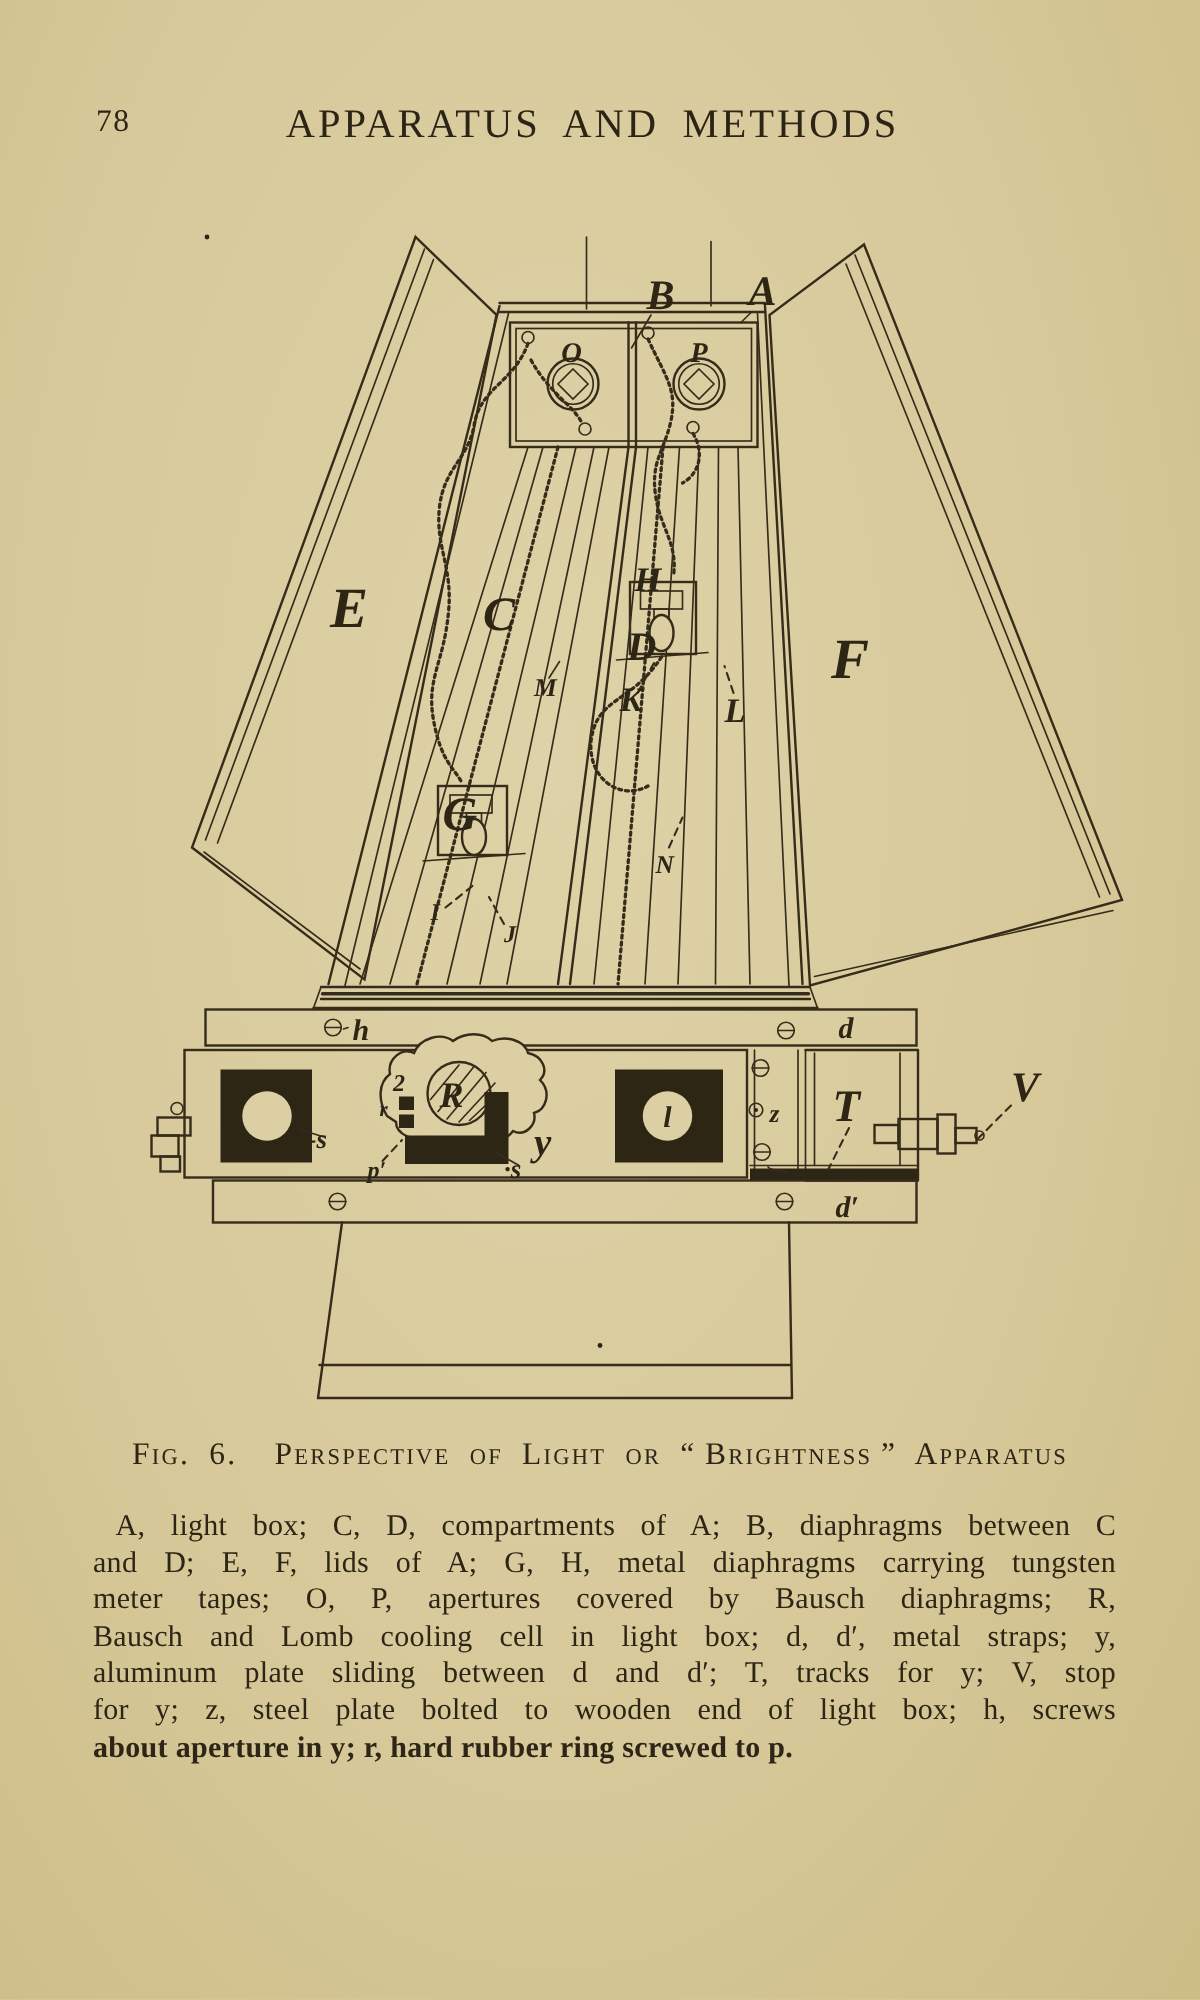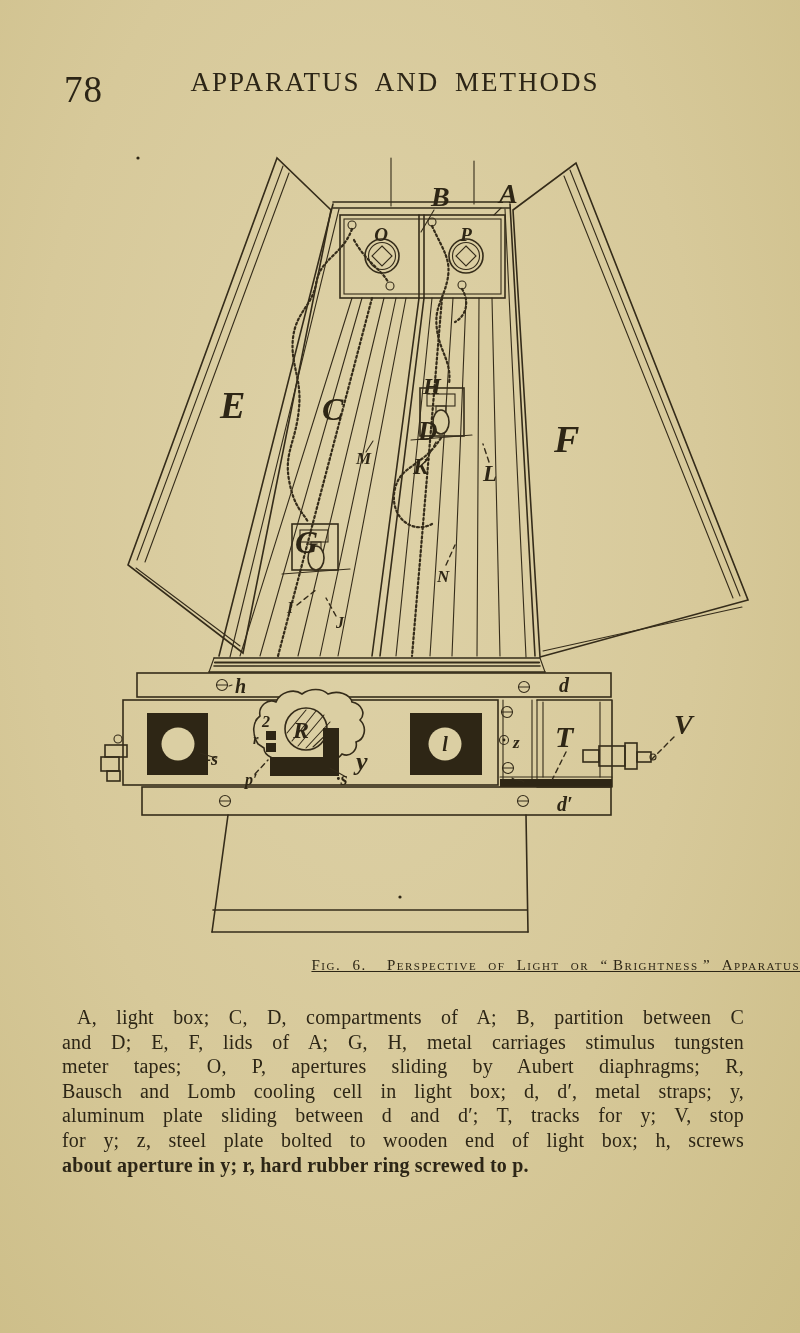--- a/index.html
+++ b/index.html
@@ -6,32 +6,32 @@
   body{
     width:800px;height:1333px;position:relative;overflow:hidden;
     background:#d6c897;
     font-family:"Liberation Serif","DejaVu Serif",serif;
   }
   .paper{
     position:absolute;inset:0;
     background:radial-gradient(ellipse at 46% 38%, #ded2a8 0%, #d7c99a 55%, #ccbd87 100%);
   }
   .page-number{
-    position:absolute;left:64px;top:68px;font-size:37px;color:#2c2516;
+    position:absolute;left:64px;top:68px;font-size:21px;color:#2c2516;
     letter-spacing:1px;
   }
   .page-header{
     position:absolute;left:0;right:10px;top:67px;text-align:center;
     font-size:27px;color:#2c2516;letter-spacing:2px;word-spacing:7px;
   }
   svg.figure{position:absolute;inset:0;}
   .fig-caption{
-    position:absolute;left:0;right:0;top:957px;text-align:right;
-    font-size:15px;color:#2d2616;font-variant:small-caps;
-    letter-spacing:1.5px;word-spacing:6px;text-decoration:underline;
+    position:absolute;left:0;right:0;top:957px;text-align:center;
+    font-size:21px;color:#2d2616;font-variant:small-caps;
+    letter-spacing:1.5px;word-spacing:6px;
   }
   .legend{
     position:absolute;left:62px;top:1005px;width:682px;
     font-size:20px;line-height:24.6px;color:#2d2616;letter-spacing:0.2px;
   }
   .legend-line{text-align:justify;text-align-last:justify;}
   .legend-line:first-child{padding-left:15px;}
   .legend-line:last-child{text-align-last:left;font-weight:bold;}
   
   .ln{stroke:#352c1a;fill:none;stroke-width:1.6;stroke-linecap:round;}
@@ -290,20 +290,20 @@
       <text x="205" y="765" font-size="18" class="fig-label">-s</text>
       <text x="336" y="785" font-size="18" class="fig-label">·s</text>
       <text x="555" y="747" font-size="30" class="fig-label">T</text>
       <text x="674" y="734" font-size="28" class="fig-label">V</text>
     </g>
 </svg>
 
 <div class="fig-caption">Fig. 6.  Perspective of Light or “ Brightness ” Apparatus</div>
 
 <div class="legend">
-    <div class="legend-line">A, light box; C, D, compartments of A; B, partition between C</div>
-    <div class="legend-line">and D; E, F, lids of A; G, H, metal carriages stimulus tungsten</div>
-    <div class="legend-line">meter tapes; O, P, apertures sliding by Aubert diaphragms; R,</div>
+    <div class="legend-line">A, light box; C, D, compartments of A; B, diaphragms between C</div>
+    <div class="legend-line">and D; E, F, lids of A; G, H, metal diaphragms carrying tungsten</div>
+    <div class="legend-line">meter tapes; O, P, apertures covered by Bausch diaphragms; R,</div>
     <div class="legend-line">Bausch and Lomb cooling cell in light box; d, d′, metal straps; y,</div>
     <div class="legend-line">aluminum plate sliding between d and d′; T, tracks for y; V, stop</div>
     <div class="legend-line">for y; z, steel plate bolted to wooden end of light box; h, screws</div>
     <div class="legend-line">about aperture in y; r, hard rubber ring screwed to p.</div>
   </div>
 
 </body></html>

